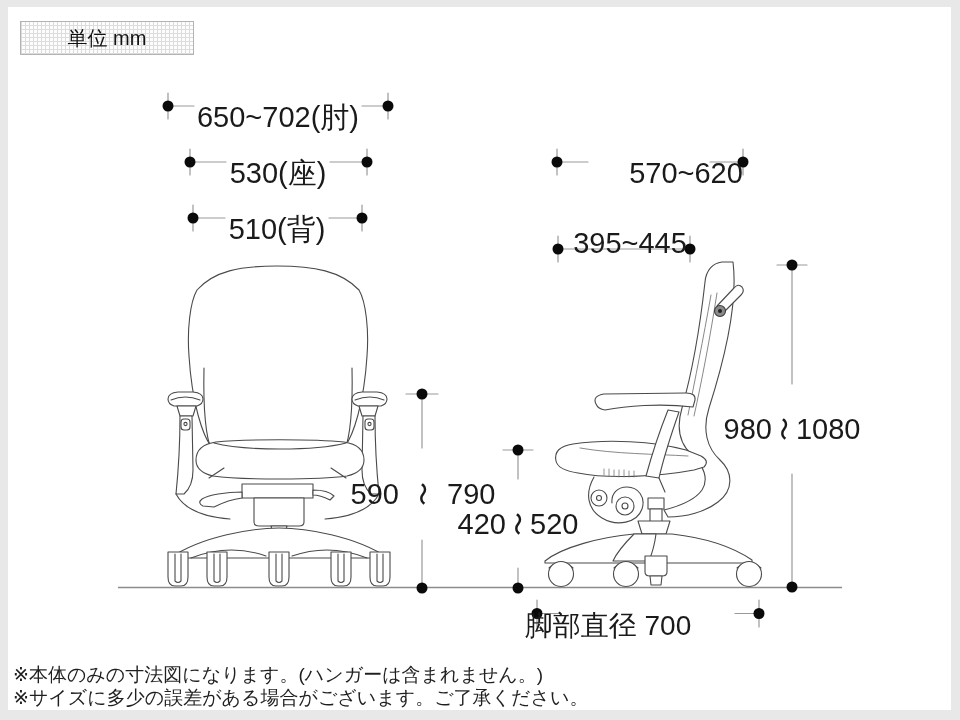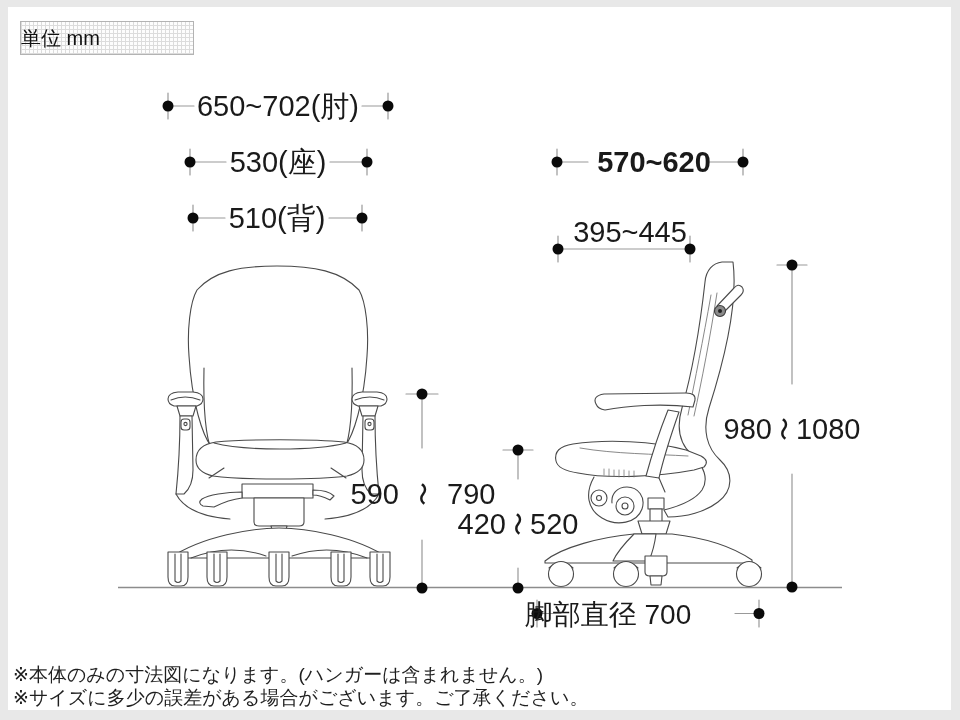--- a/index.html
+++ b/index.html
@@ -15,26 +15,26 @@
   }
   svg.art{position:absolute;left:0;top:0;width:960px;height:720px;}
   
   .unit-box{
     position:absolute;left:20px;top:21px;width:172px;height:32px;
     border:1px solid #b3b3b3;
     background-color:#fdfdfd;
     background-image:
       repeating-linear-gradient(0deg,#dcdcdc 0 1px,transparent 1px 4px),
       repeating-linear-gradient(90deg,#dcdcdc 0 1px,transparent 1px 4px);
-    display:flex;align-items:center;
+    display:flex;align-items:center;justify-content:center;
   }
   .unit-box span{font-size:20px;color:#111;}
   .dim-text{
     position:absolute;transform:translate(-50%,-50%);
-    font-size:29px;line-height:29px;white-space:nowrap;color:#1a1a1a;
+    font-size:29px;line-height:29px;white-space:nowrap;color:#1a1a1a;margin-top:11px;
   }
   .dim-text.small{font-size:28px;}
   .v-stack{
     position:absolute;transform:translate(-50%,-50%);
     display:flex;flex-direction:row;align-items:center;
     font-size:29px;line-height:27px;white-space:nowrap;color:#1a1a1a;
   }
   .v-stack .tilde{
     display:block;transform:rotate(90deg);
     font-size:24px;line-height:23px;
@@ -199,21 +199,21 @@
   </g>
 </svg>
 
 <div class="unit-box">
   <span>単位 mm</span>
 </div>
 
 <div class="dim-text" style="left:278px;top:106px;">650~702(肘)</div>
 <div class="dim-text" style="left:278px;top:162px;">530(座)</div>
 <div class="dim-text" style="left:277px;top:218px;">510(背)</div>
-<div class="dim-text" style="left:654px;top:162px;font-weight:bold;">570~620</div>
+<div class="dim-text" style="left:686px;top:162px;">570~620</div>
 <div class="dim-text" style="left:630px;top:232px;">395~445</div>
 
 <div class="v-stack" style="left:423px;top:494px;gap:12px;">
   <span>590</span>
   <span class="tilde">〜</span>
   <span>790</span>
 </div>
 
 <div class="v-stack" style="left:518px;top:524px;align-items:center;">
   <span>420</span>

